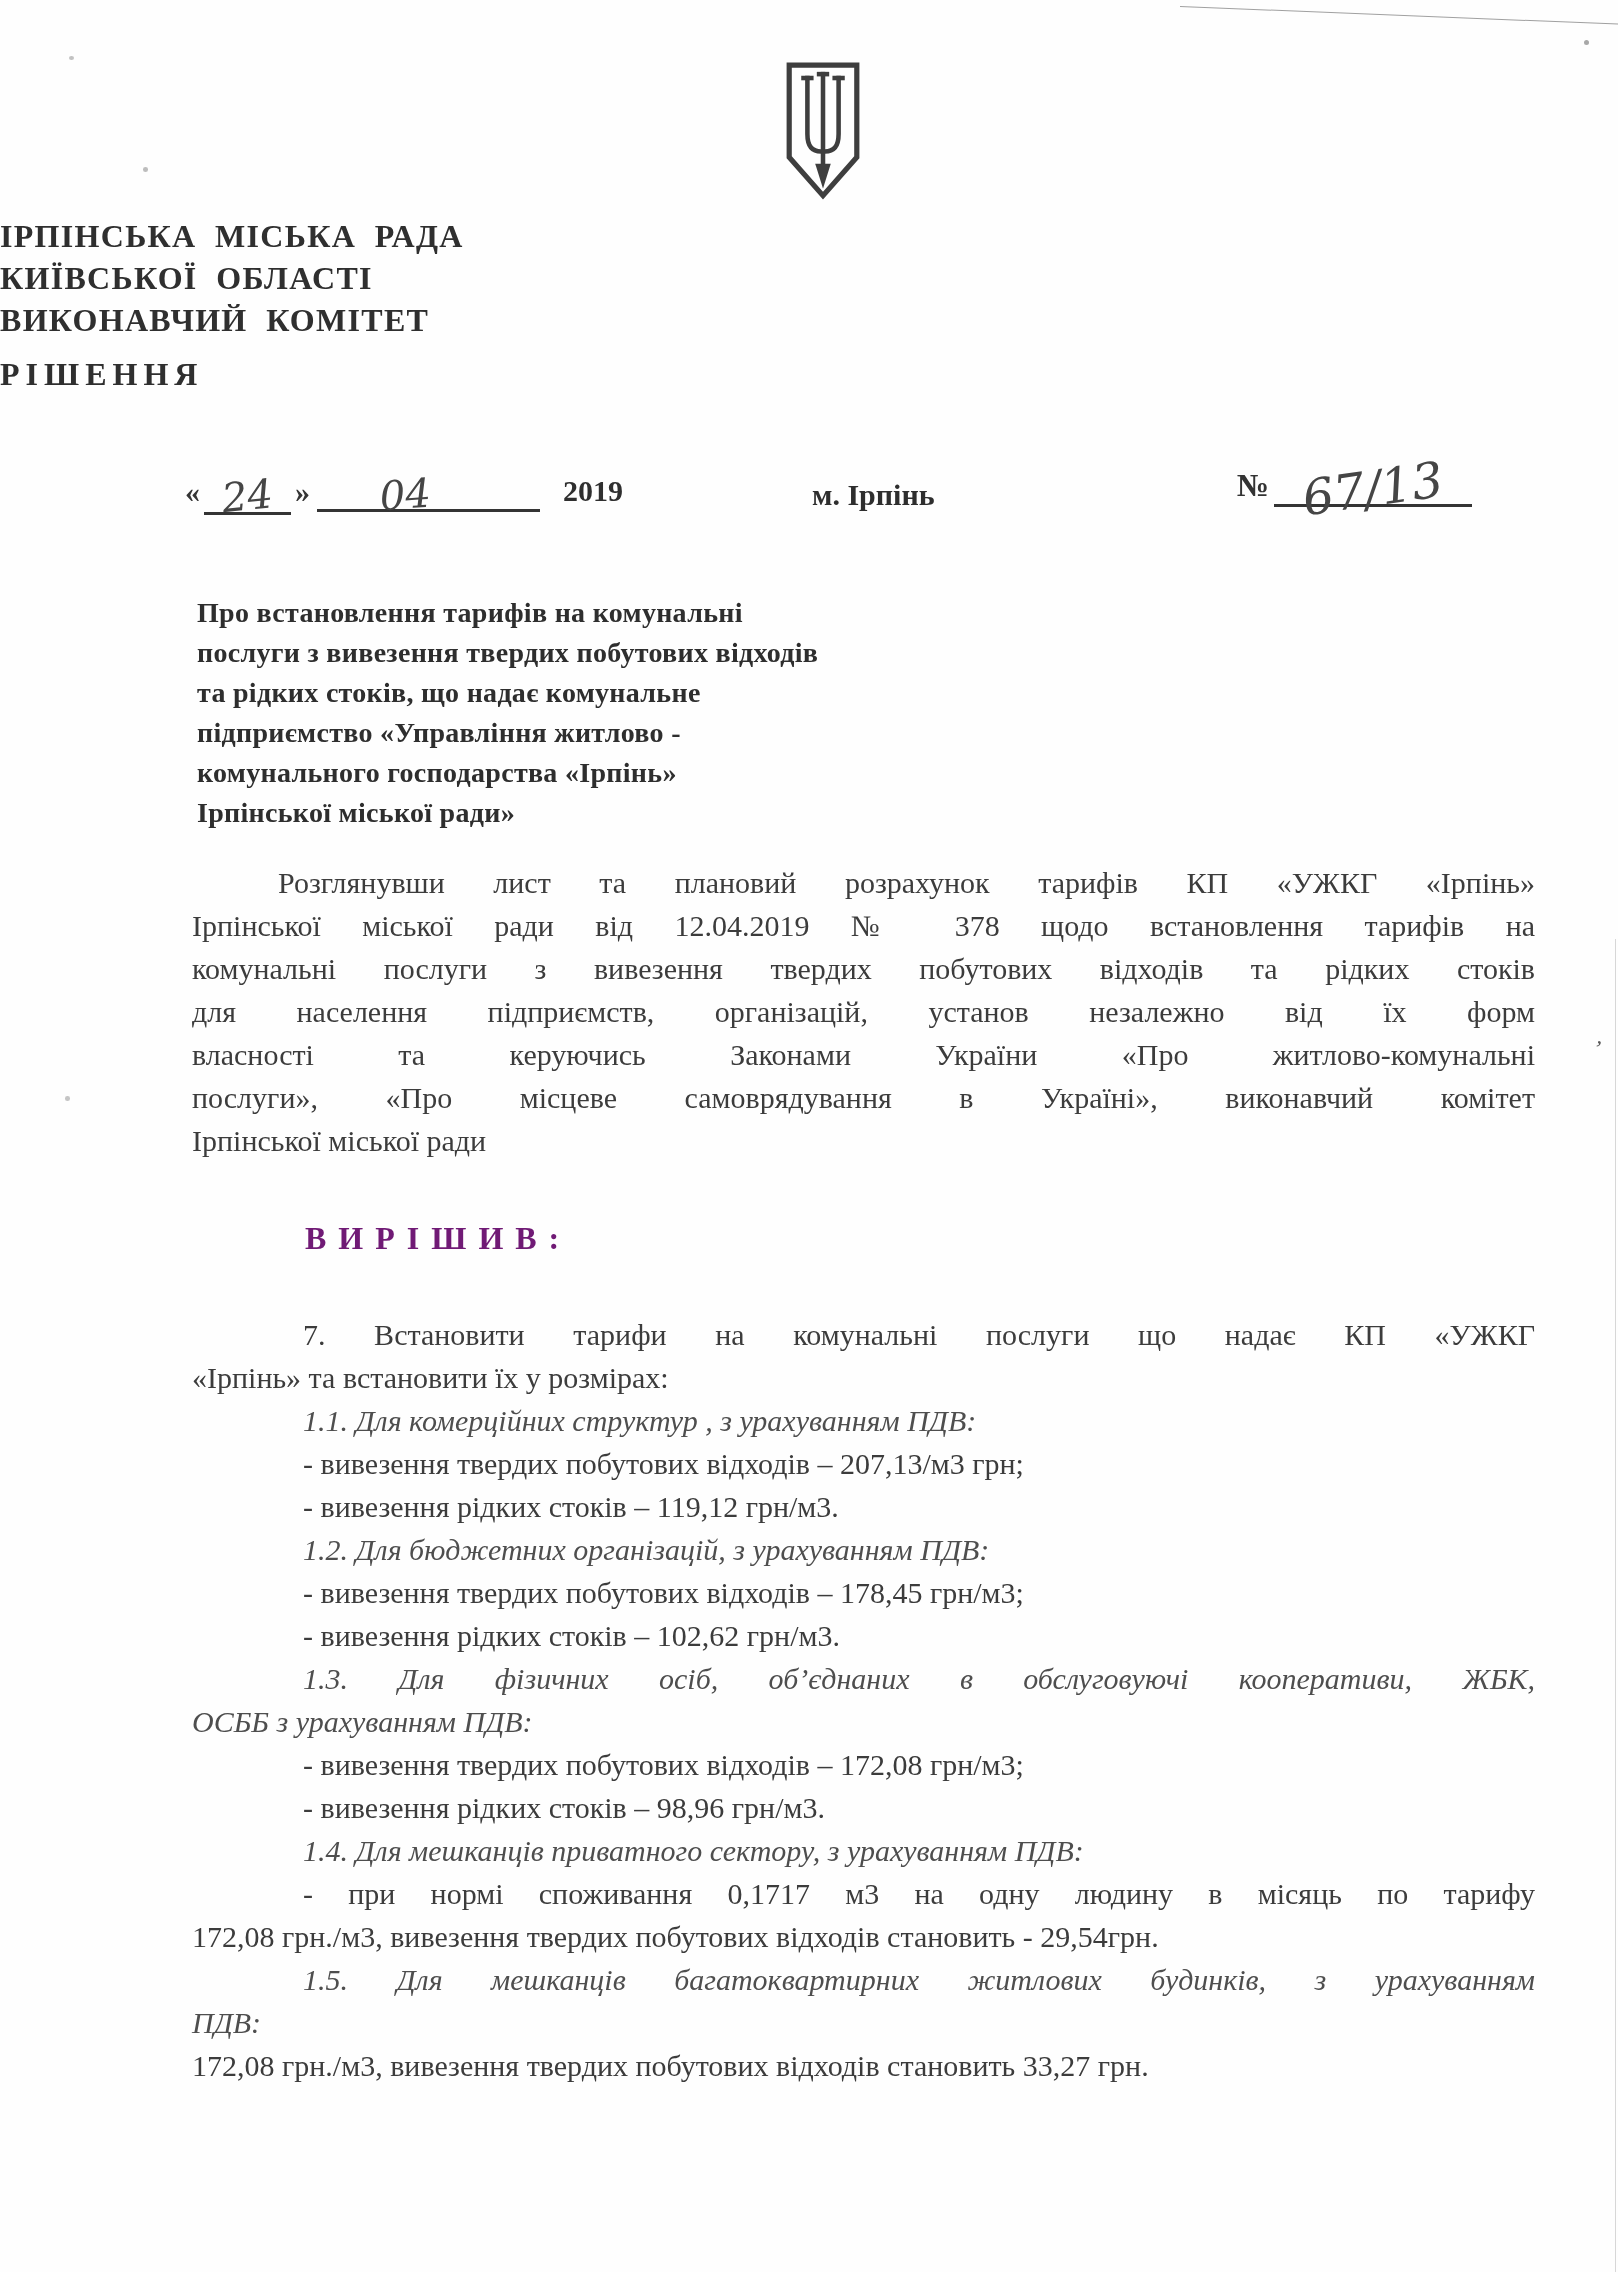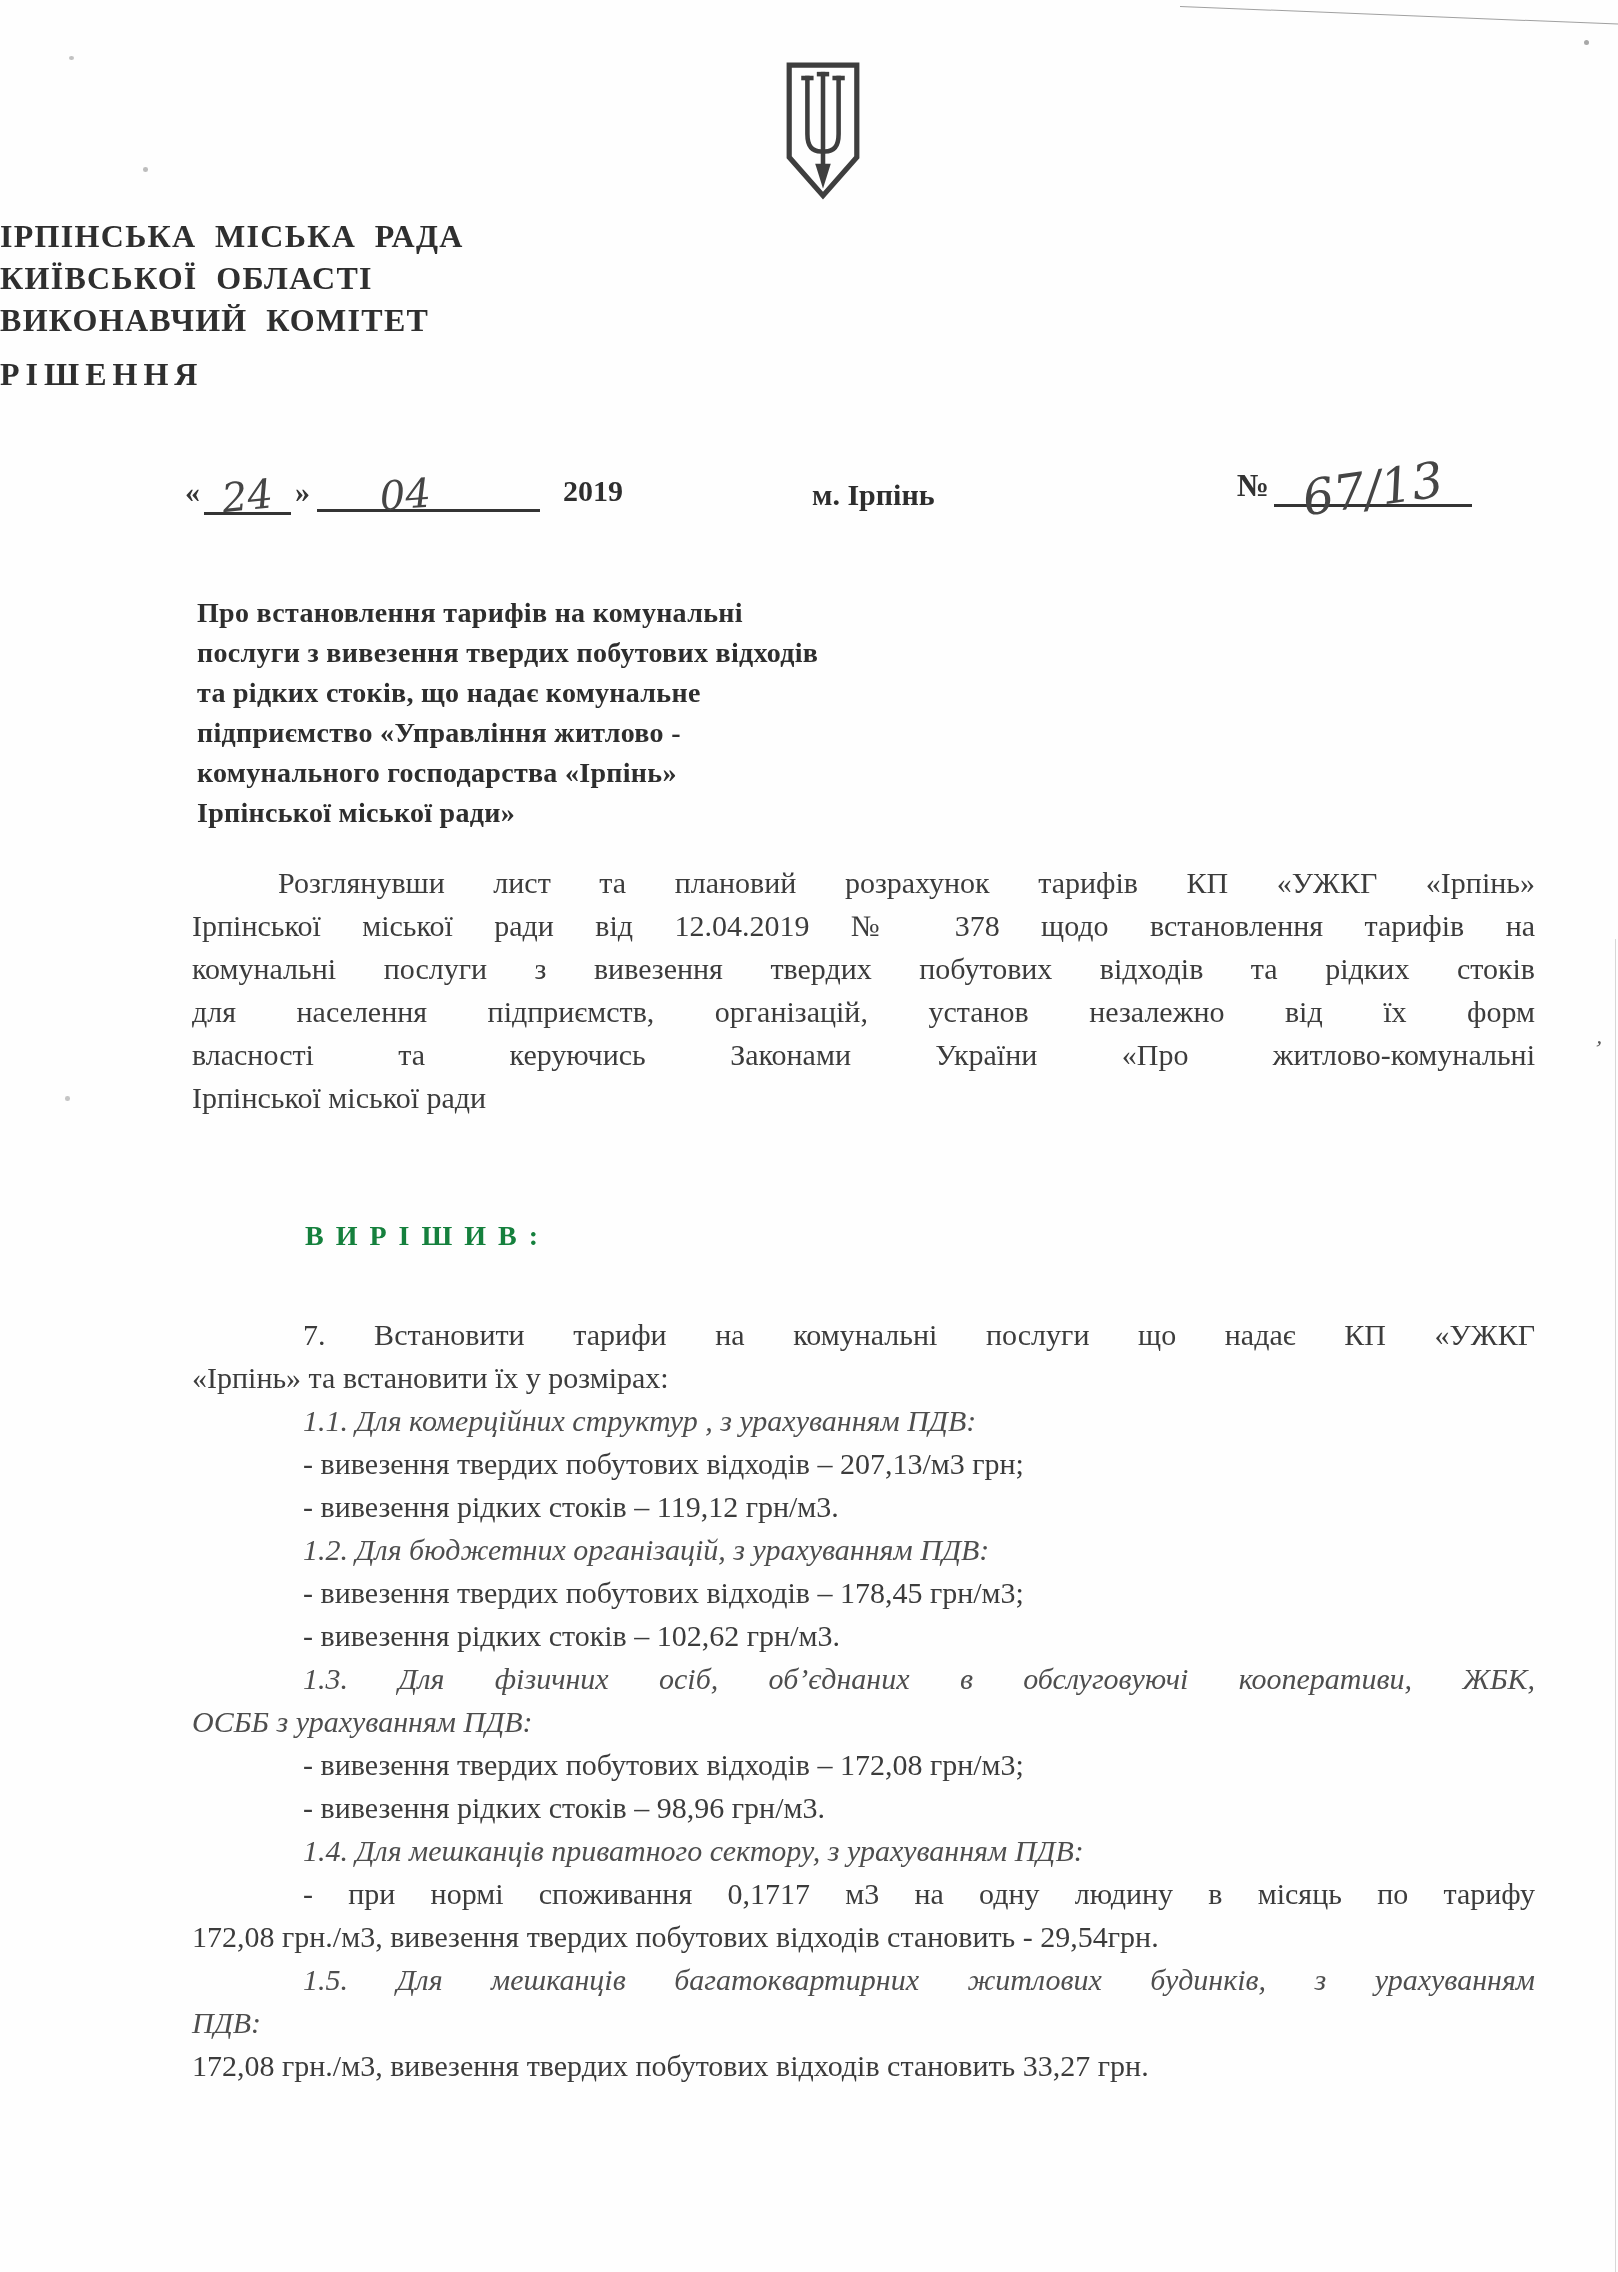--- a/index.html
+++ b/index.html
@@ -51,22 +51,22 @@
     letter-spacing:0.3px; color:#2e2e2e; }
   
   .bodypar { position:absolute; top:861px; left:192px; width:1343px; }
   .decision { position:absolute; top:1313px; left:192px; width:1343px; }
   .body-line, .dec-line { font-size:30px; line-height:43px; color:#3c3c3c; white-space:normal; }
   .just { text-align:justify; text-align-last:justify; }
   .ind { padding-left:111px; }
   .findent { text-indent:86px; }
   .ital { font-style:italic; color:#4e4e4e; }
   
-  .resolved { position:absolute; top:1220px; left:305px; font-size:28px; font-weight:bold;
-    letter-spacing:12px; color:#15803d; }
+  .resolved { position:absolute; top:1220px; left:305px; font-size:32px; font-weight:bold;
+    letter-spacing:12px; color:#701a75; }
 </style>
 </head>
 <body>
 
 <div class="page">
 
   <div class="art-topline"></div>
   <div class="art-rightline"></div>
   <div class="speck s1"></div>
   <div class="speck s2"></div>
@@ -114,20 +114,21 @@
       <div class="subject-line">комунального господарства «Ірпінь»</div>
       <div class="subject-line">Ірпінської міської ради»</div>
     </div>
 
   <div class="bodypar" id="bodypar">
       <div class="body-line just findent">Розглянувши лист та плановий розрахунок тарифів КП «УЖКГ «Ірпінь»</div>
       <div class="body-line just">Ірпінської міської ради від 12.04.2019 № 378 щодо встановлення тарифів на</div>
       <div class="body-line just">комунальні послуги з вивезення твердих побутових відходів та рідких стоків</div>
       <div class="body-line just">для населення підприємств, організацій, установ незалежно від їх форм</div>
       <div class="body-line just">власності та керуючись Законами України «Про житлово-комунальні</div>
+      <div class="body-line just">послуги», «Про місцеве самоврядування в Україні», виконавчий комітет</div>
       <div class="body-line">Ірпінської міської ради</div>
     </div>
 
   <div class="resolved">ВИРІШИВ:</div>
 
   <div class="decision" id="decision">
       <div class="dec-line ind just">7. Встановити тарифи на комунальні послуги що надає КП «УЖКГ</div>
       <div class="dec-line">«Ірпінь» та встановити їх у розмірах:</div>
       <div class="dec-line ind ital">1.1. Для комерційних структур , з урахуванням ПДВ:</div>
       <div class="dec-line ind">- вивезення твердих побутових відходів – 207,13/м3 грн;</div>

